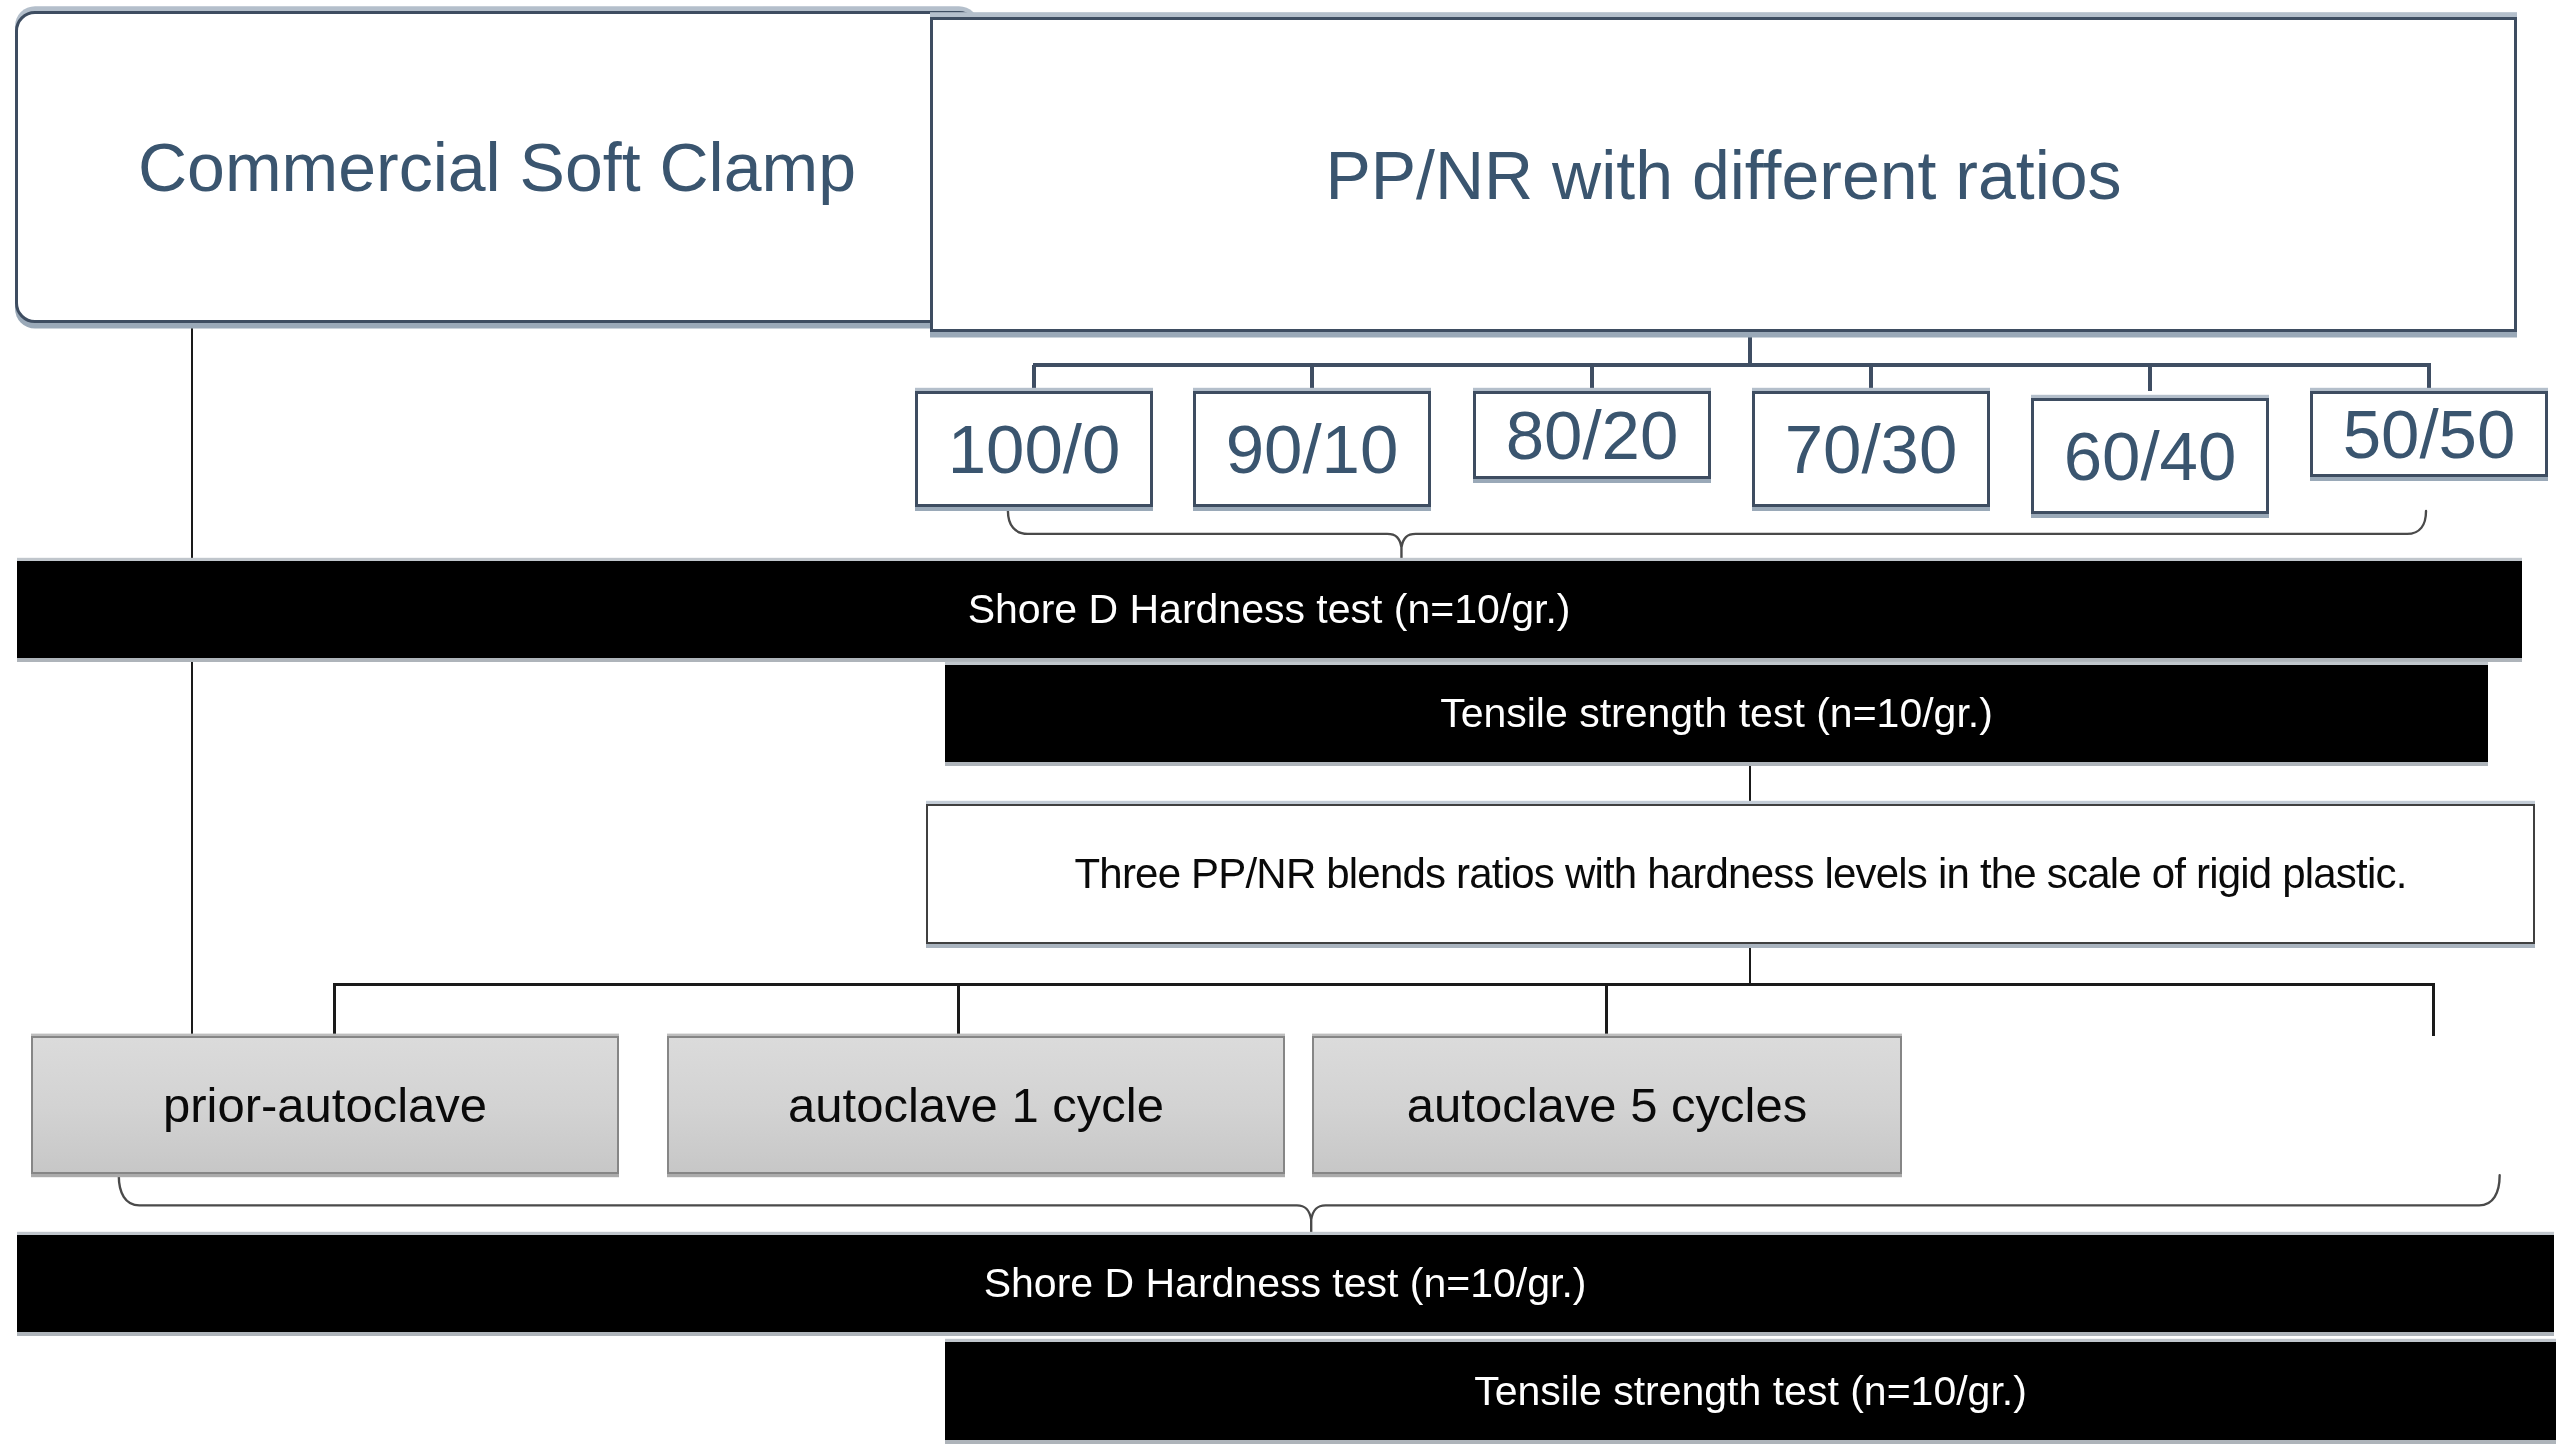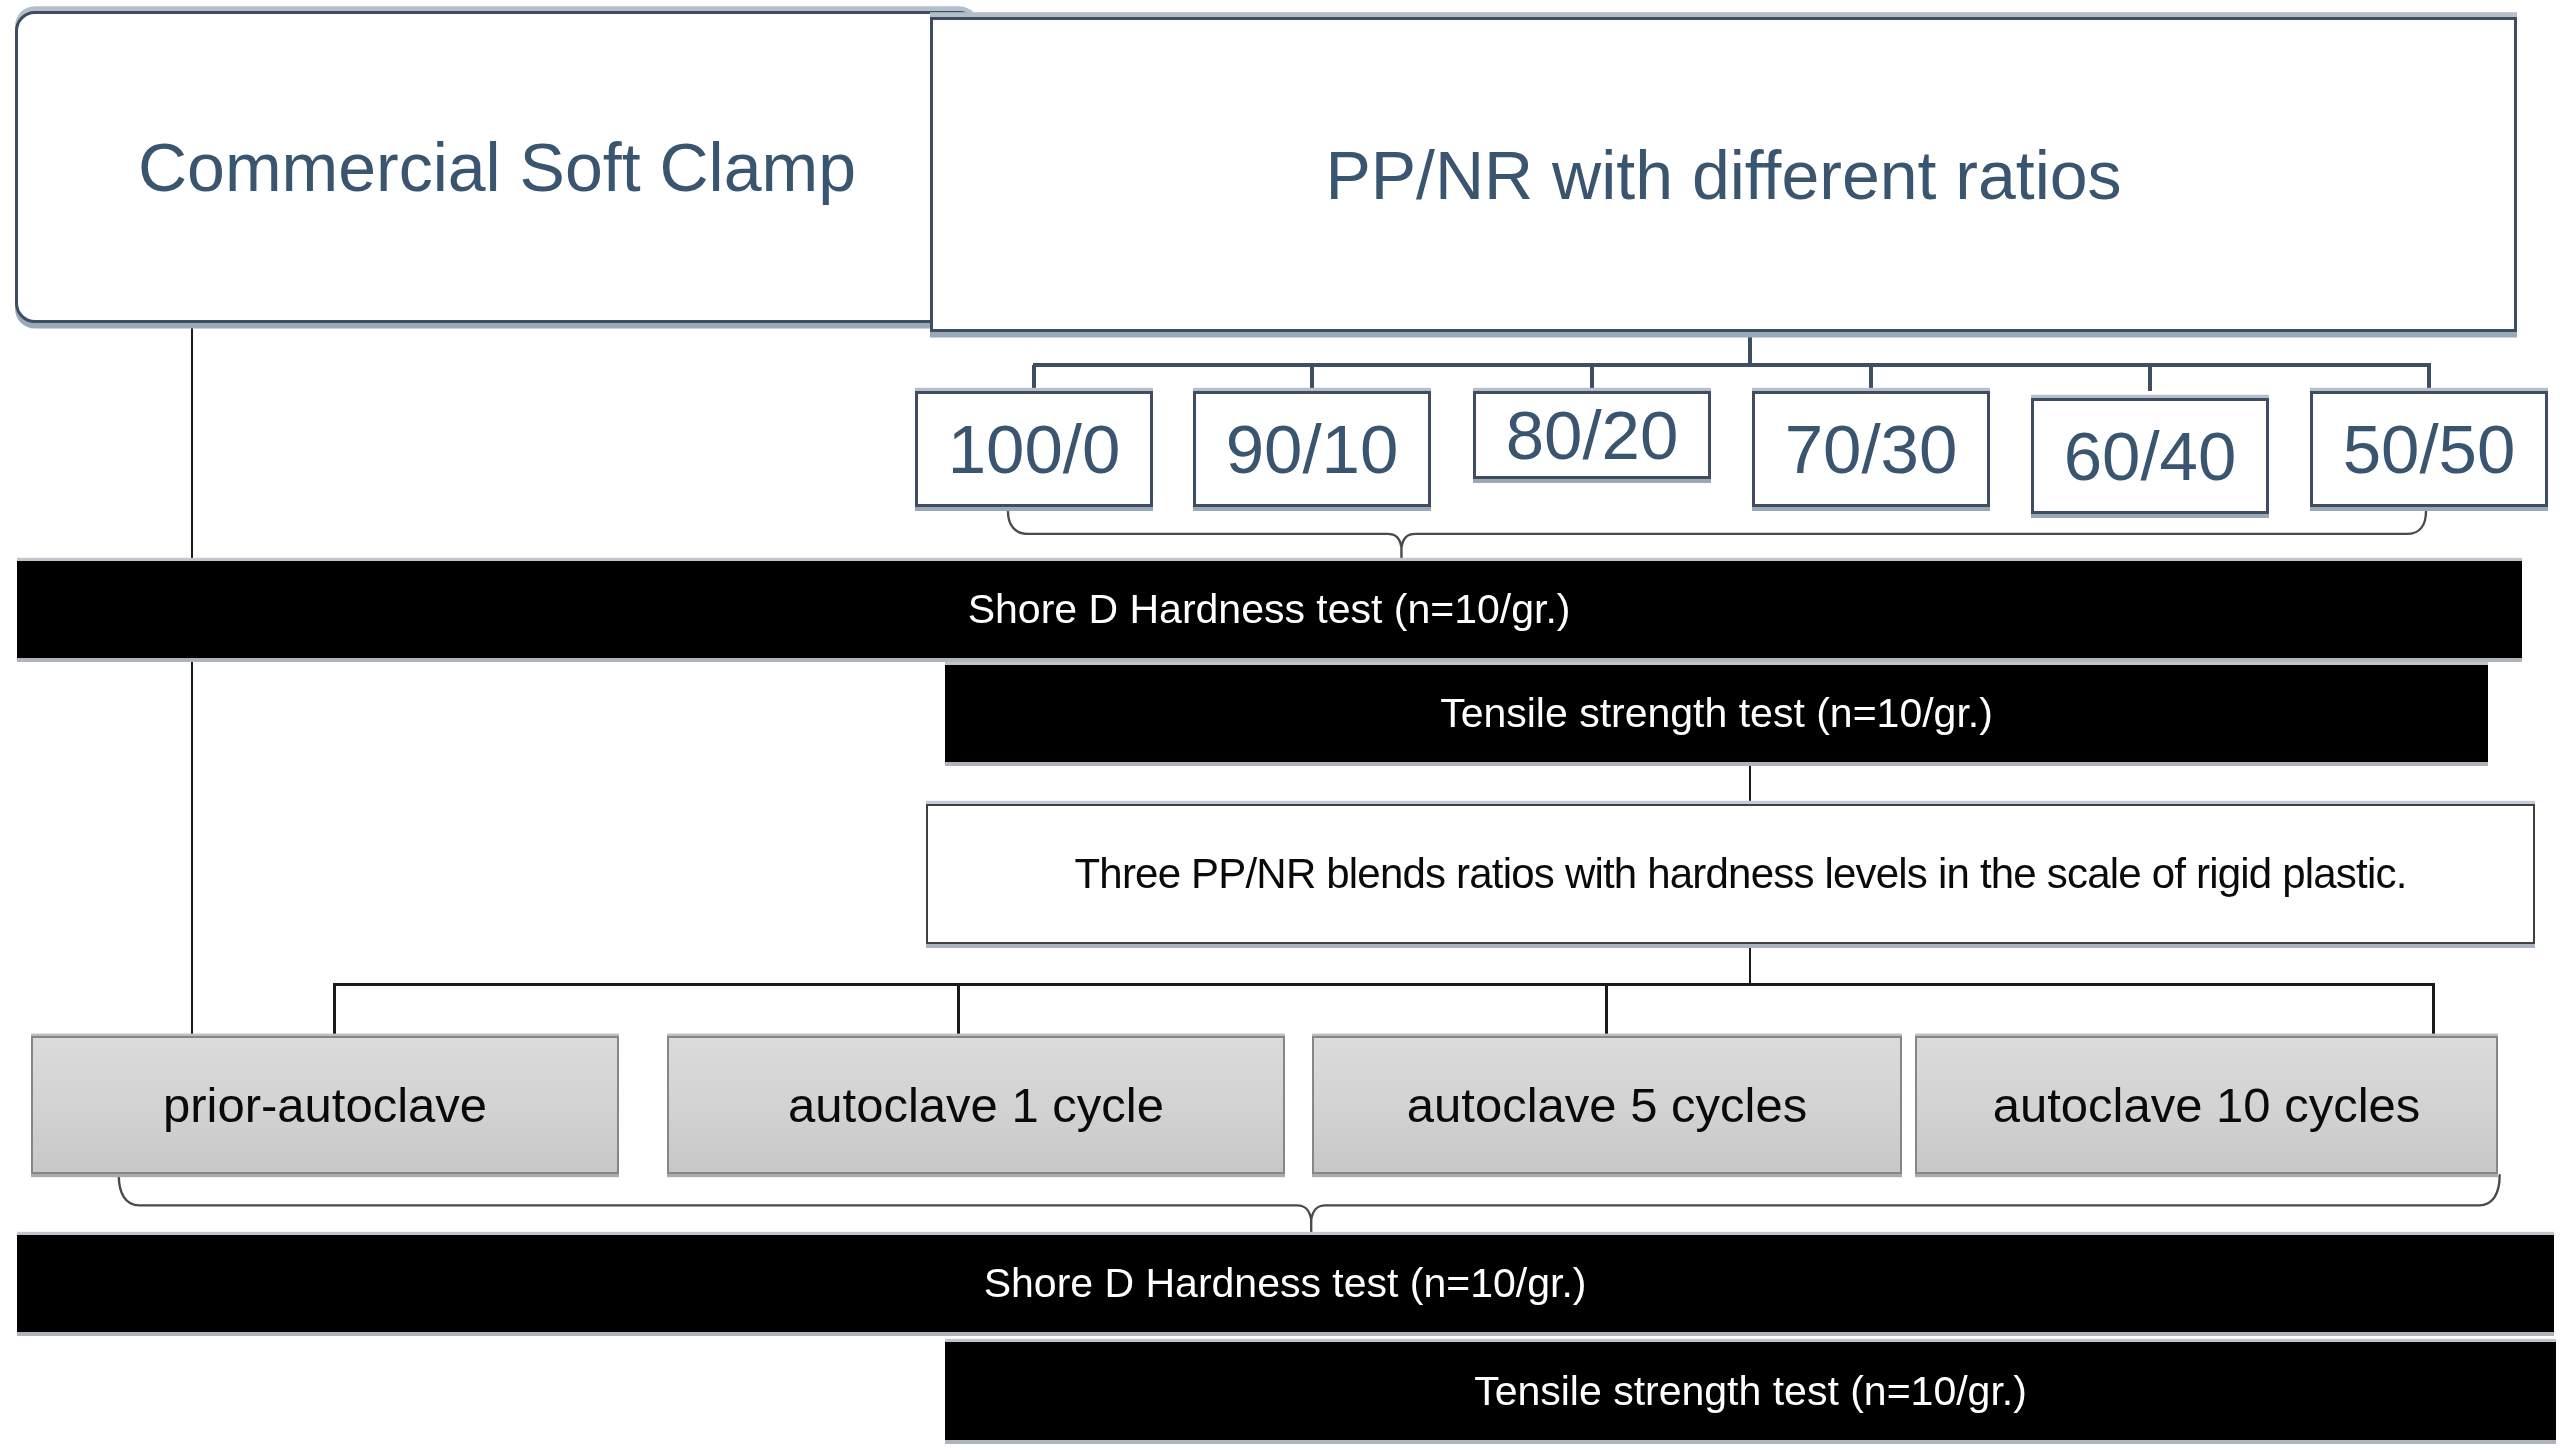--- a/index.html
+++ b/index.html
@@ -73,29 +73,28 @@
   </svg>
 
   <div class="abs slatebox titlebox" style="left:15px;top:11px;width:964px;height:312px;border-radius:20px;">Commercial Soft Clamp</div>
   <div class="abs slatebox titlebox" style="left:930px;top:17.4px;width:1587px;height:315px;">PP/NR with different ratios</div>
 
   <div class="abs slatebox ratiobox" style="left:915px;top:391px;width:238px;height:116px;">100/0</div>
   <div class="abs slatebox ratiobox" style="left:1193px;top:391px;width:238px;height:116px;">90/10</div>
   <div class="abs slatebox ratiobox" style="left:1473px;top:391px;width:238px;height:88px;">80/20</div>
   <div class="abs slatebox ratiobox" style="left:1752px;top:391px;width:238px;height:116px;">70/30</div>
   <div class="abs slatebox ratiobox" style="left:2031px;top:398px;width:238px;height:116px;text-align:right;">60/40</div>
-  <div class="abs slatebox ratiobox" style="left:2310px;top:391px;width:238px;height:116px;">50/50</div>
+  <div class="abs slatebox ratiobox" style="left:2310px;top:391px;width:238px;height:86px;">50/50</div>
 
   <div class="abs bar" style="left:16.6px;top:561px;width:2505px;height:97px;">Shore D Hardness test (n=10/gr.)</div>
   <div class="abs bar" style="left:945px;top:665px;width:1543px;height:97px;">Tensile strength test (n=10/gr.)</div>
 
   <div class="abs notebox" style="left:926px;top:804px;width:1609px;height:140px;padding-left:20px;">Three PP/NR blends ratios with hardness levels in the scale of rigid plastic.</div>
 
   <div class="abs graybox" style="left:31px;top:1036px;width:588px;height:138px;">prior-autoclave</div>
   <div class="abs graybox" style="left:667px;top:1036px;width:618px;height:138px;">autoclave 1 cycle</div>
   <div class="abs graybox" style="left:1312px;top:1036px;width:590px;height:138px;">autoclave 5 cycles</div>
-  <div class="abs graybox" style="left:1915px;top:1036px;width:583px;height:138px;">autoclave 10 cycles</div>
 
   <div class="abs bar" style="left:16.6px;top:1235px;width:2537px;height:97px;">Shore D Hardness test (n=10/gr.)</div>
   <div class="abs bar" style="left:945px;top:1342px;width:1611px;height:98px;">Tensile strength test (n=10/gr.)</div>
 
 </div>
 
 
 </body></html>

